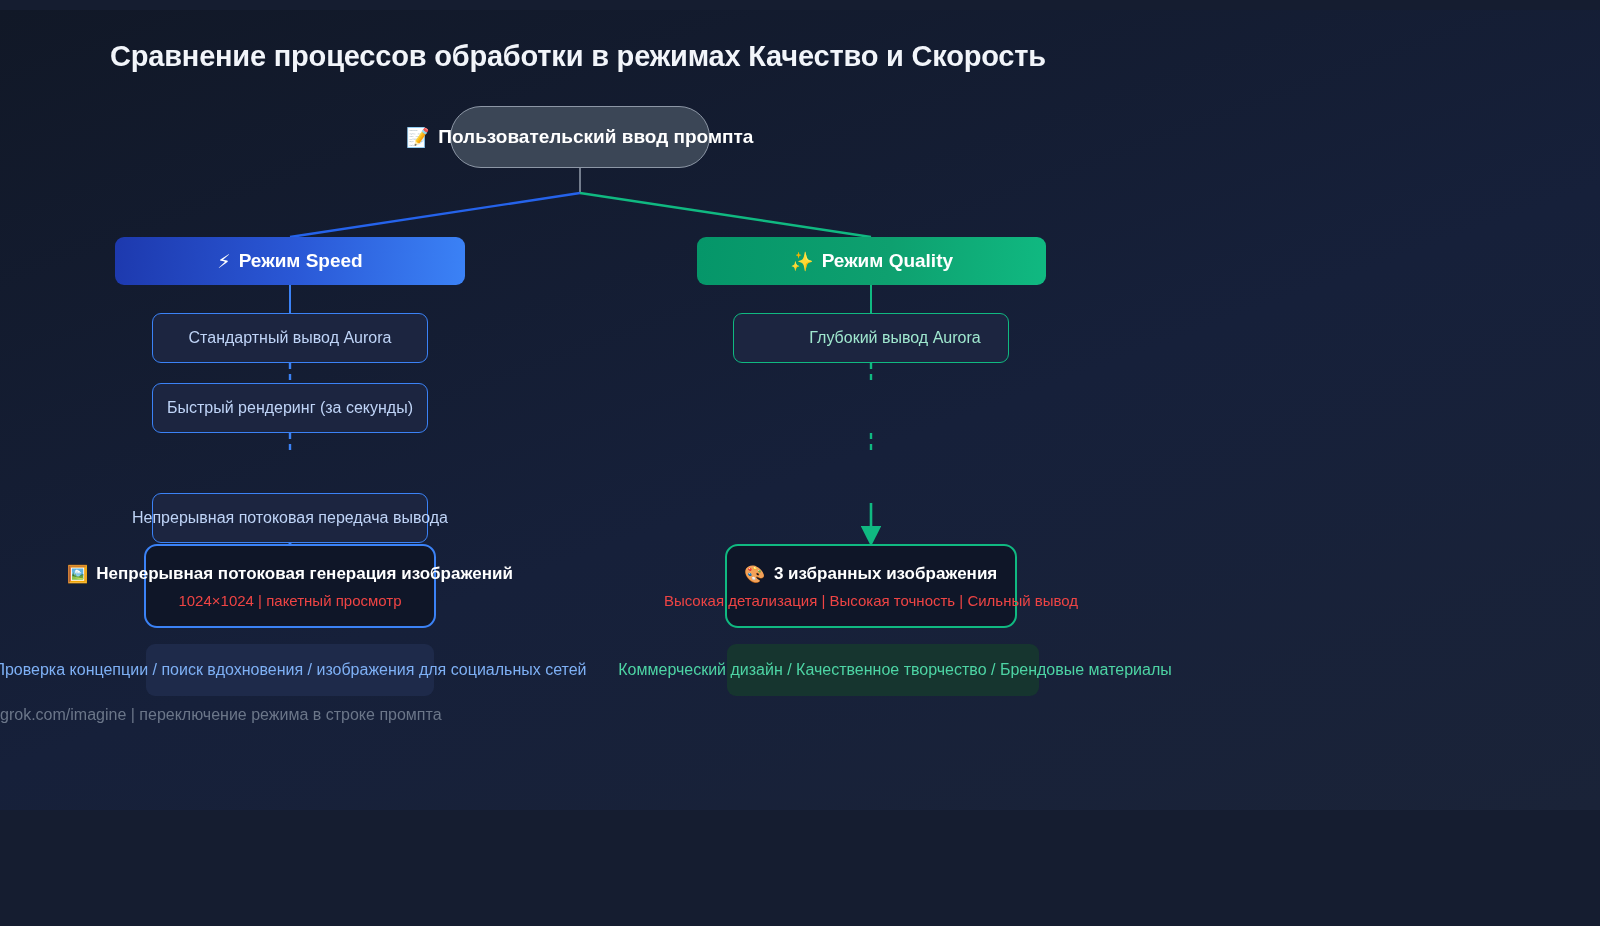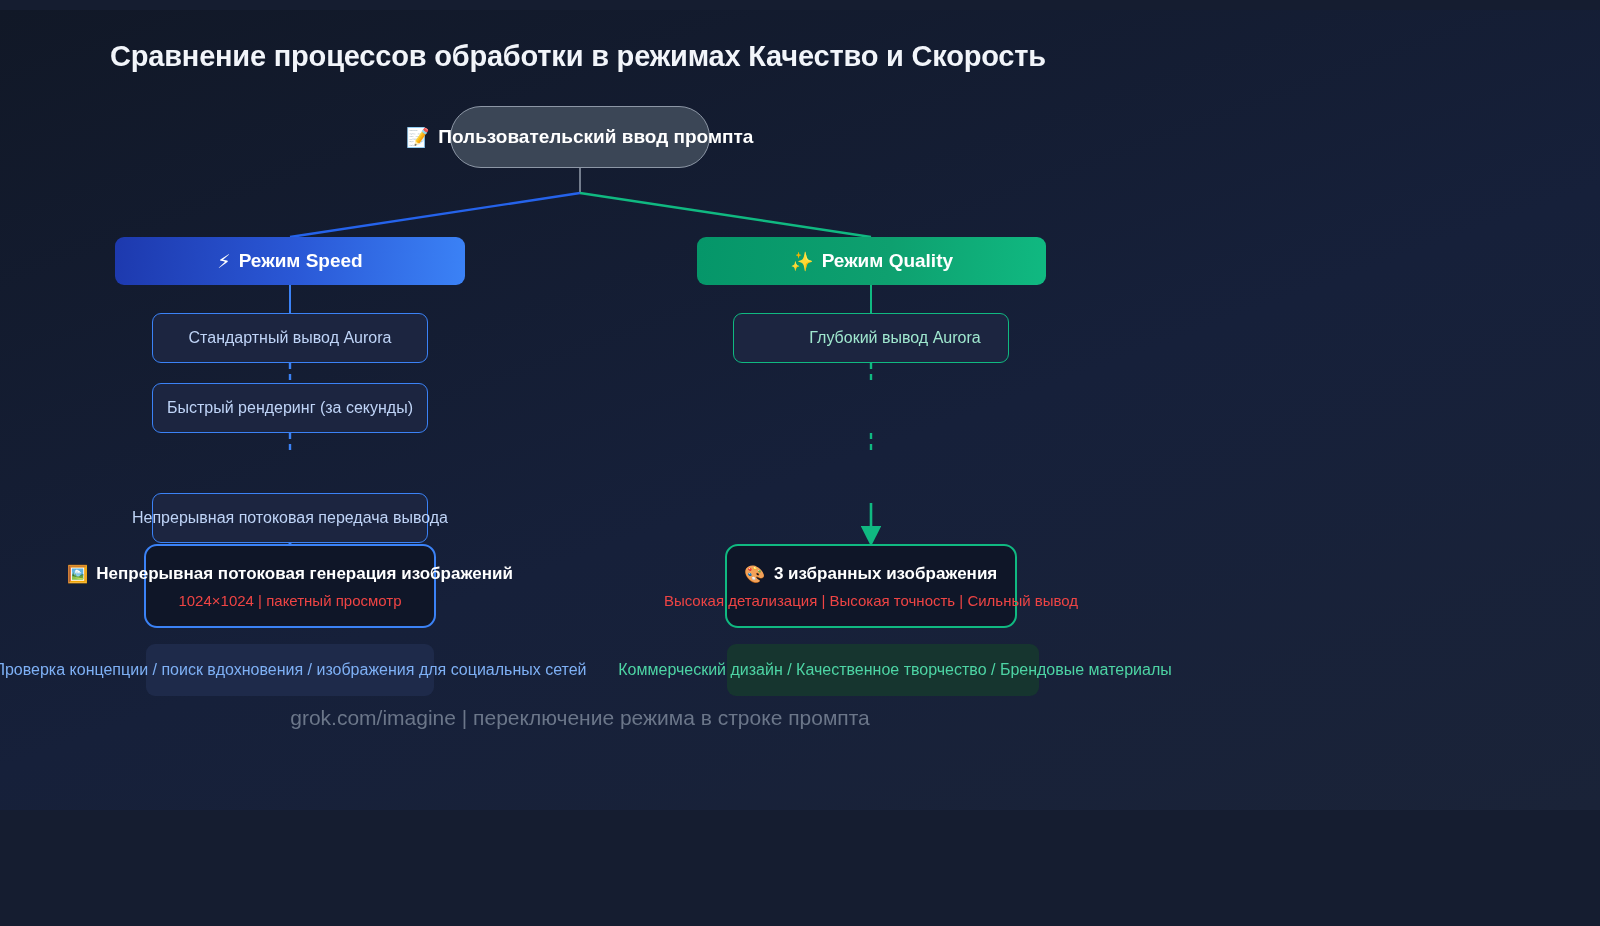--- a/index.html
+++ b/index.html
@@ -197,22 +197,21 @@
     padding-left: 24px;
   }
   #usecase-quality .txt { color: #4dd4a4; }
 
   
   #footer {
     position: absolute;
     left: 0;
     top: 696px;
     width: 1160px;
-    text-align: center;
-    font-size: 21px;
+    font-size: 16px;
     color: #6b7689;
     white-space: nowrap;
   }
 </style>
 </head>
 <body>
 
 <div id="canvas">
 
   <div id="title">Сравнение процессов обработки в режимах Качество и Скорость</div>

